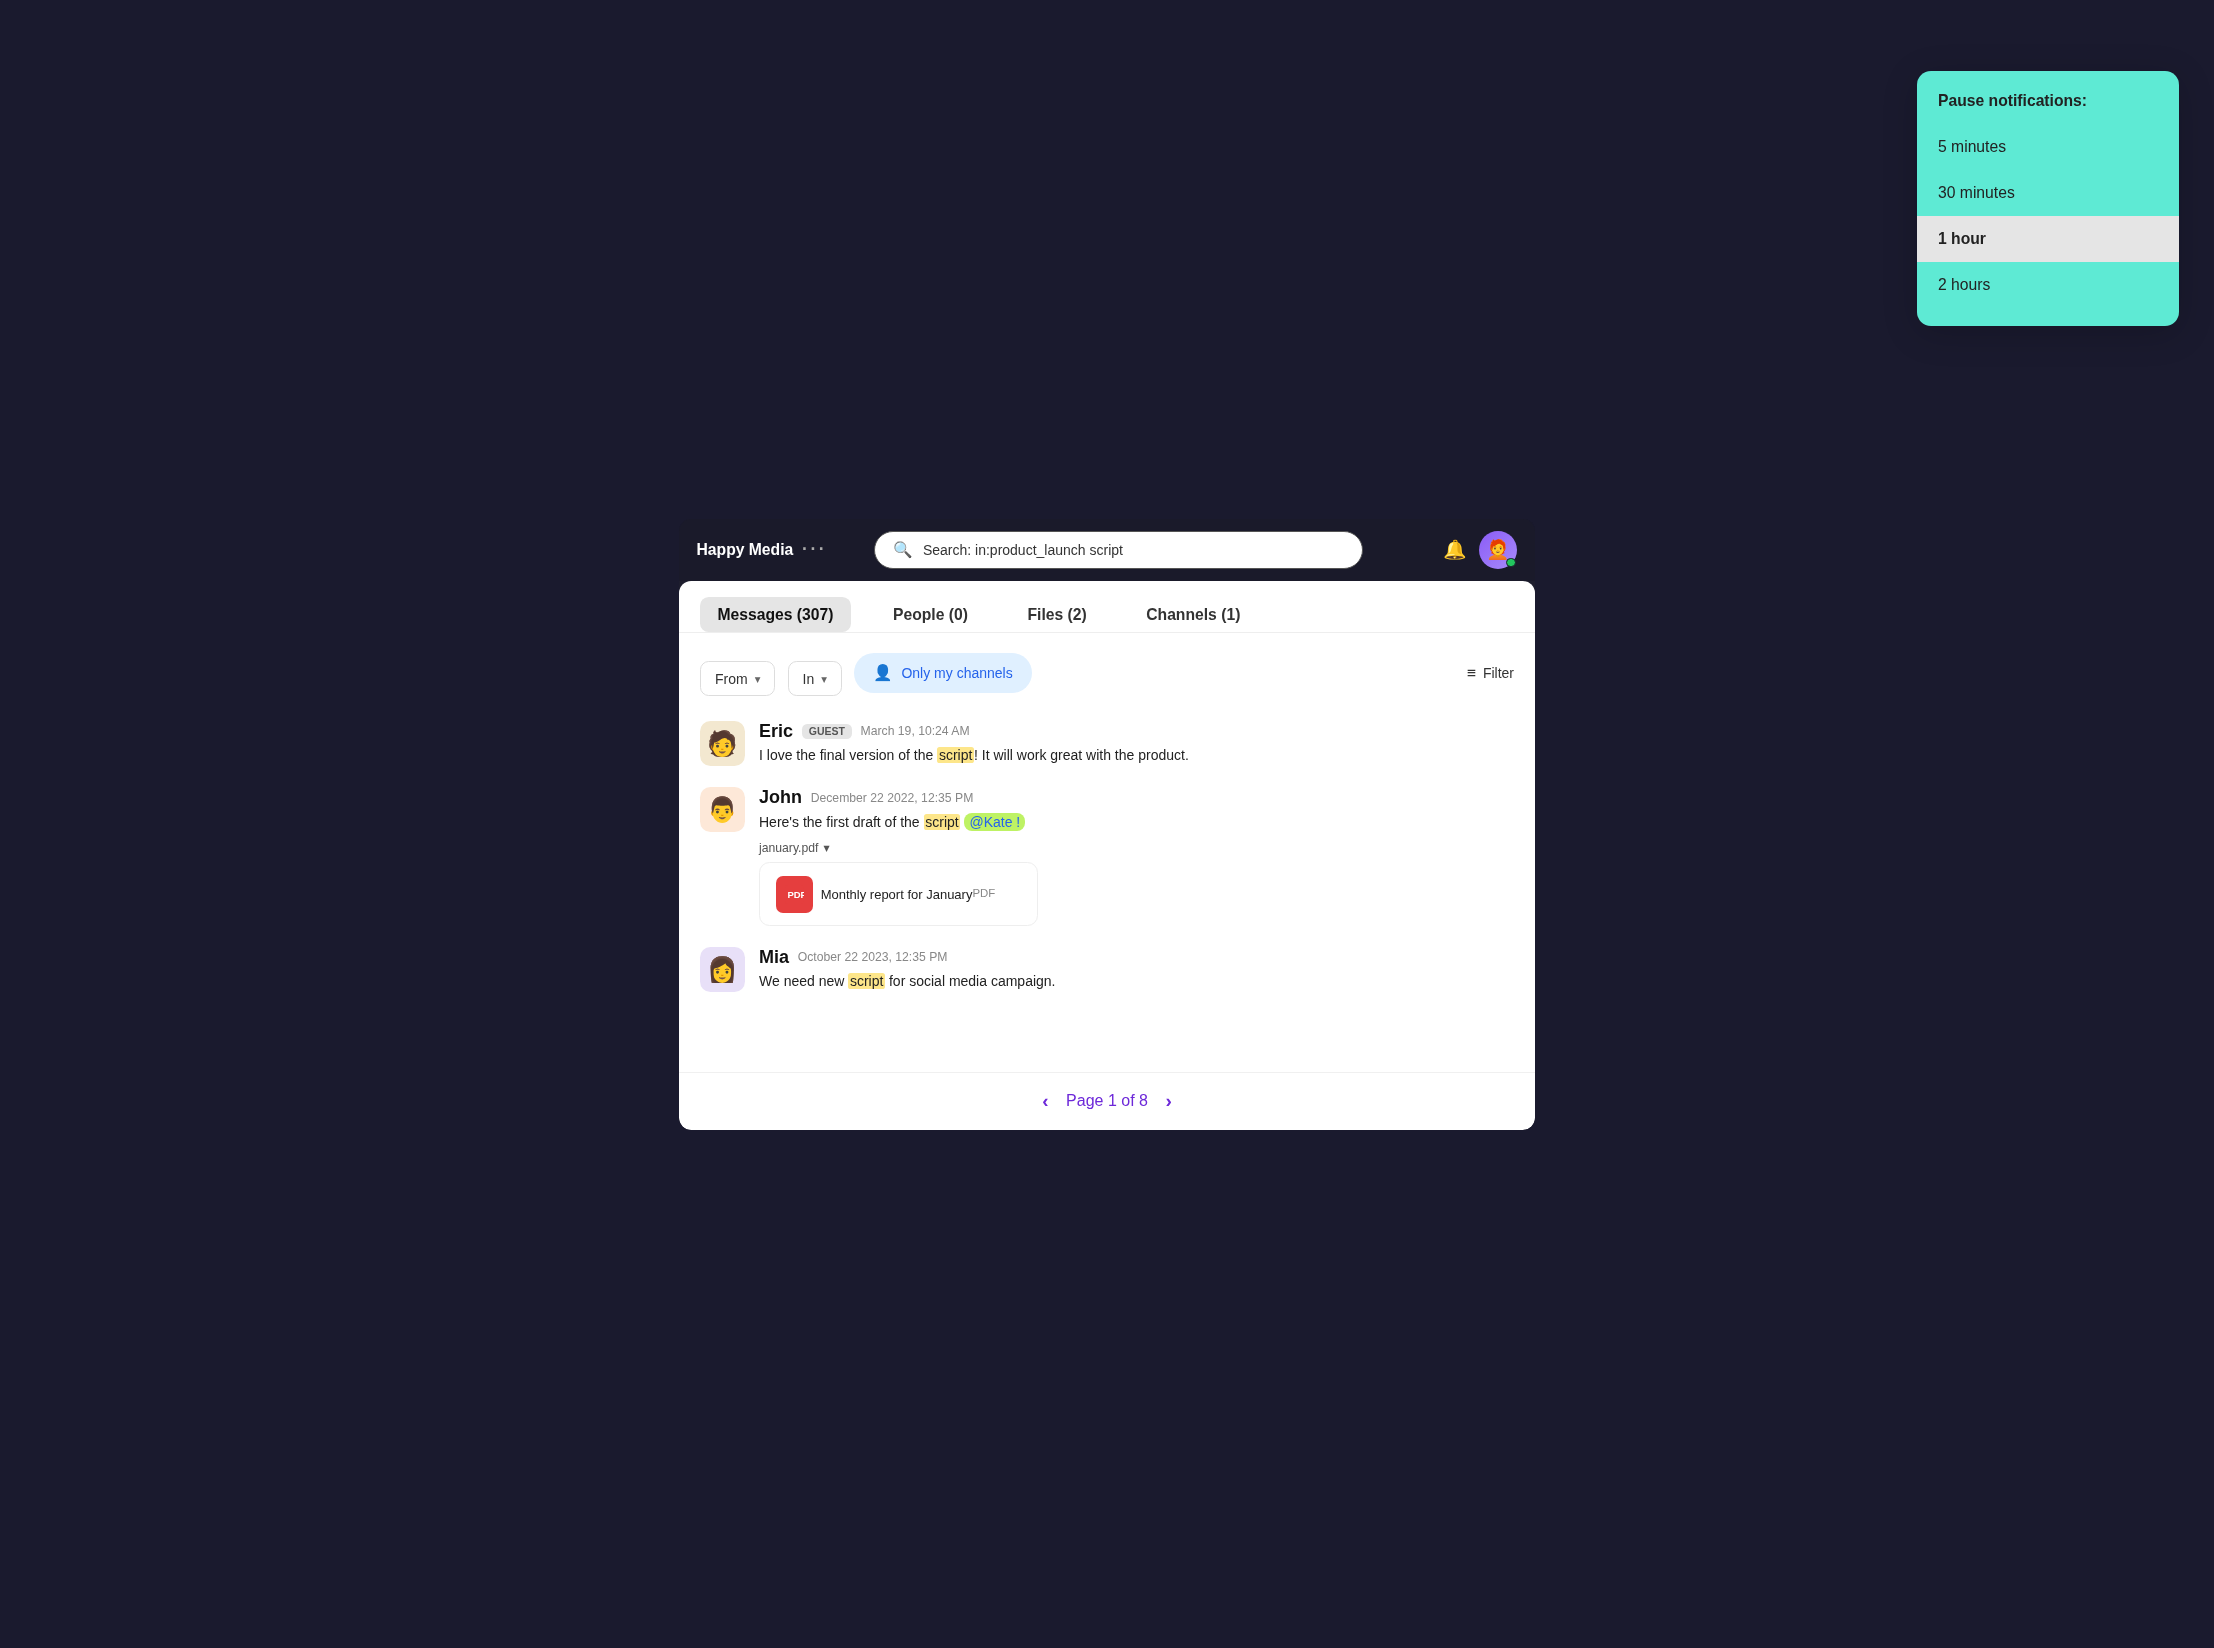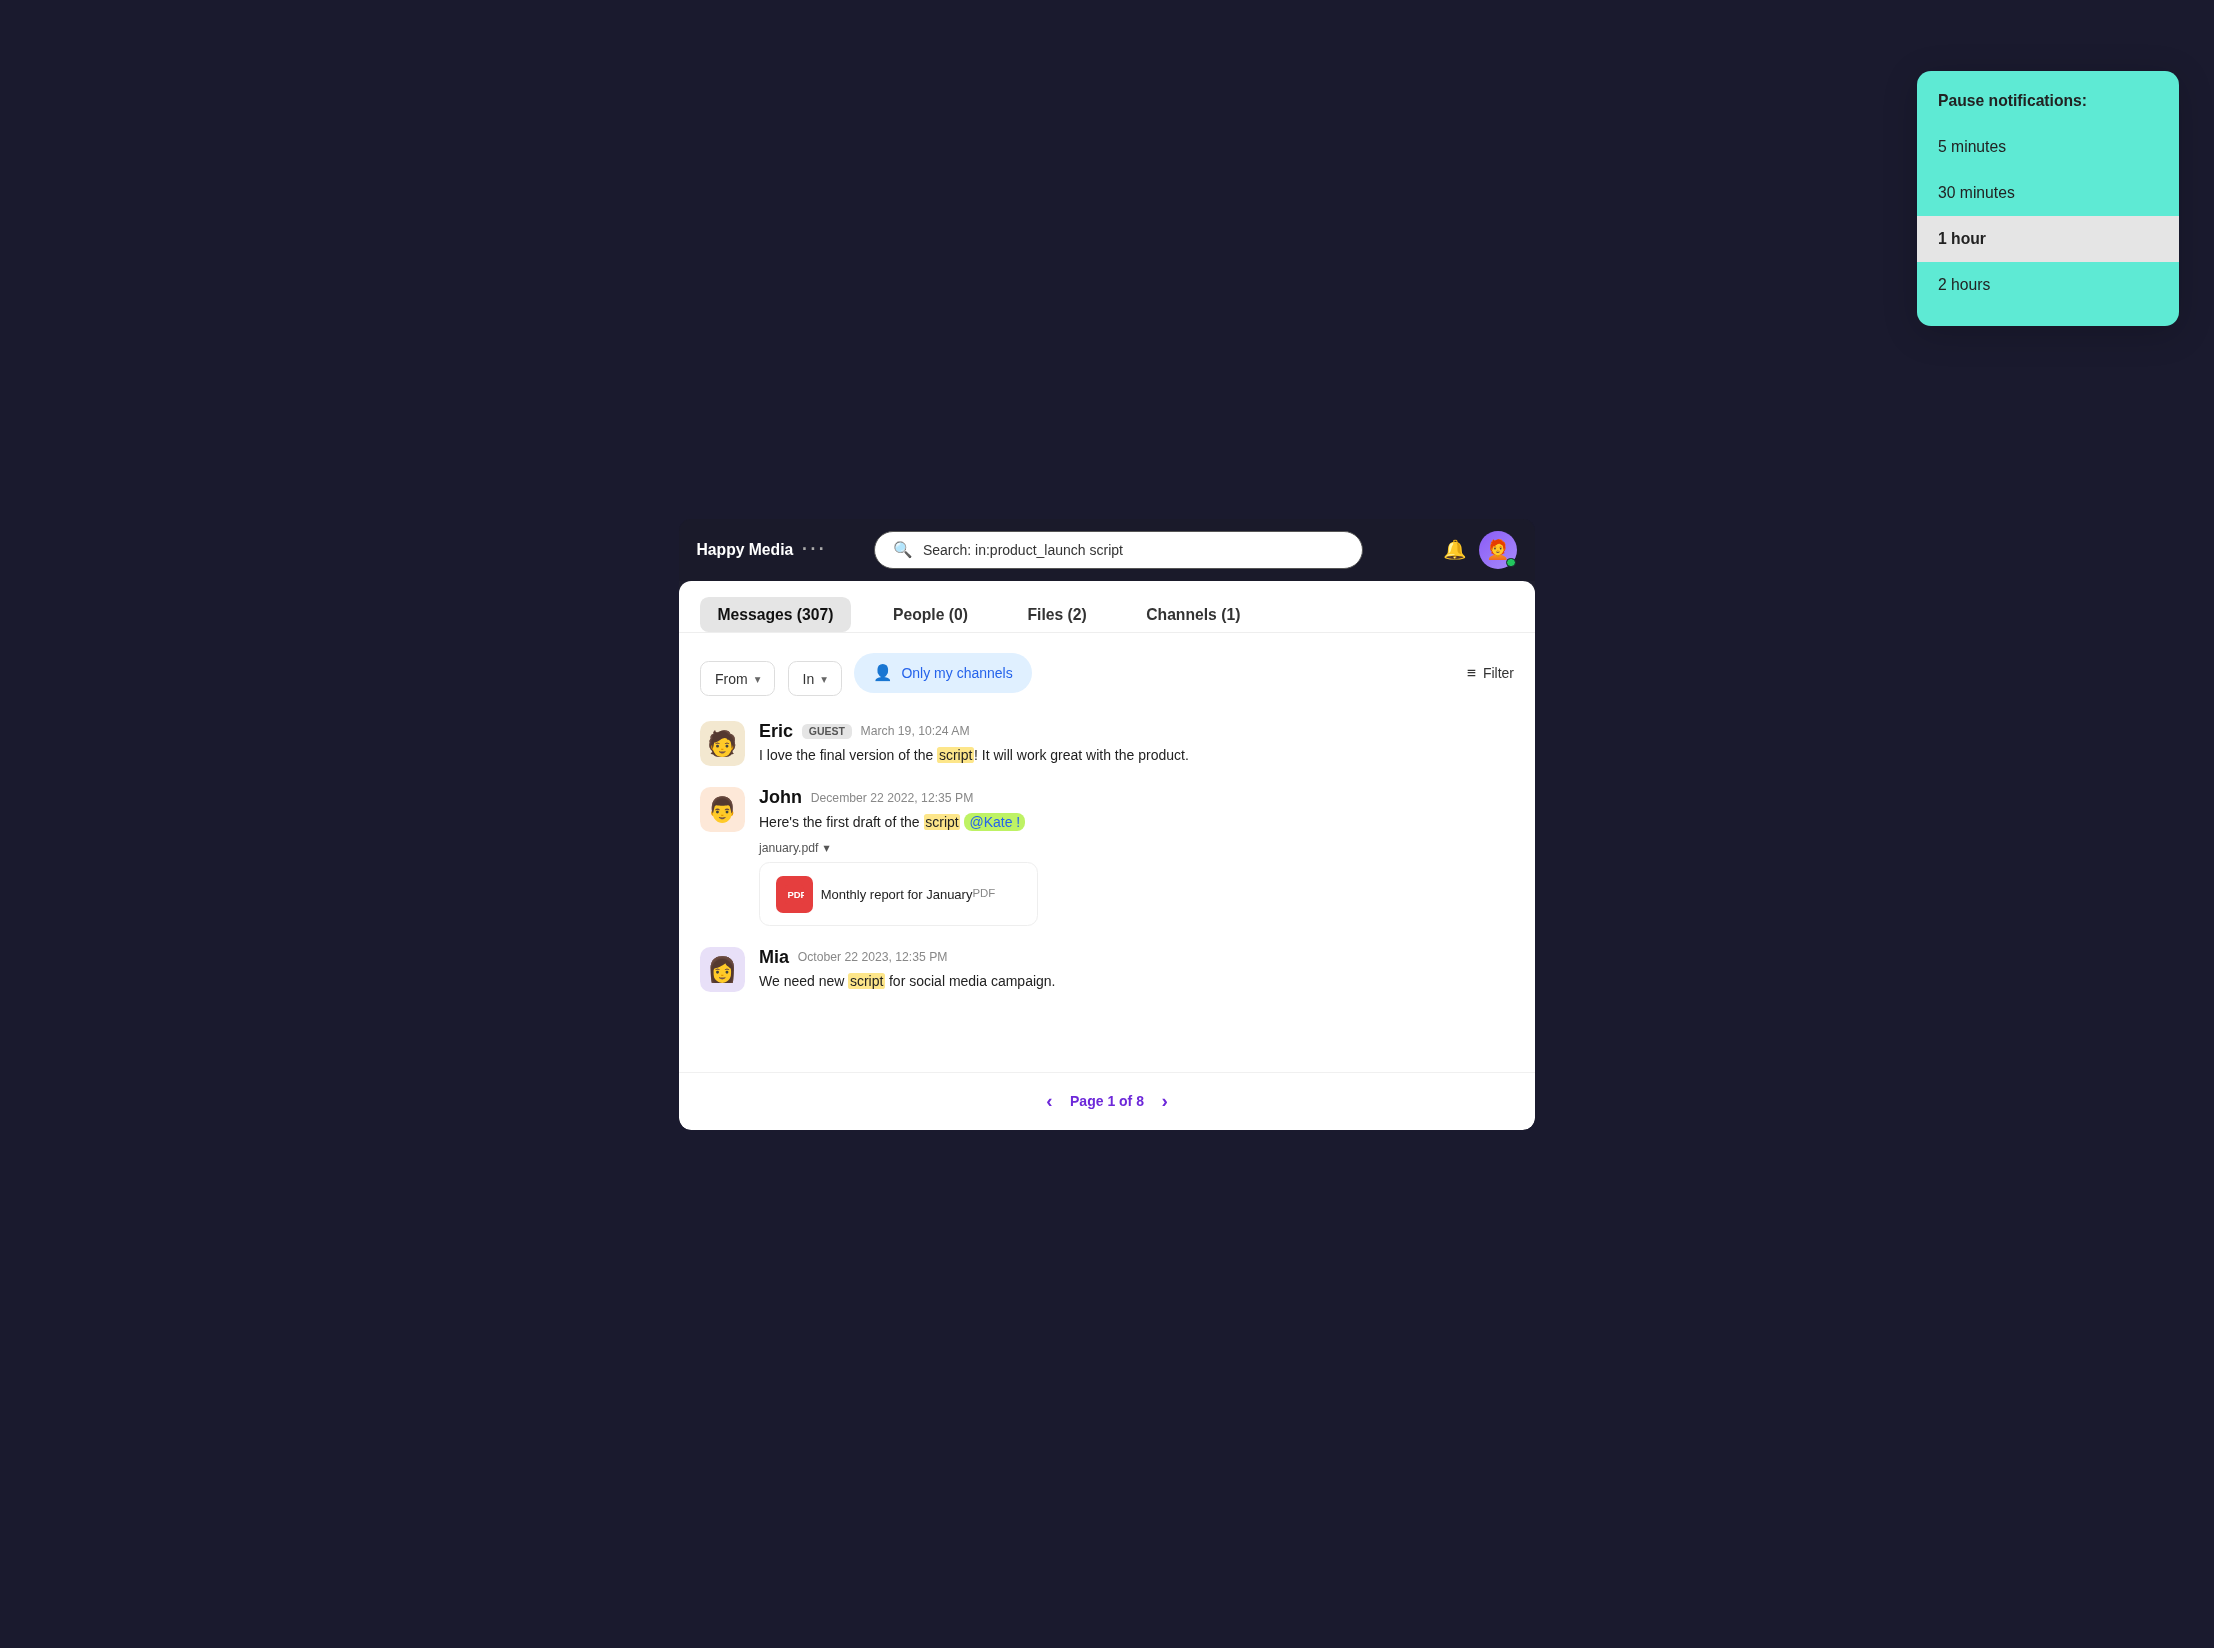--- a/index.html
+++ b/index.html
@@ -357,22 +357,22 @@
 
     .page-arrow {
       color: #6d28d9;
       font-size: 19px;
       cursor: pointer;
       font-weight: bold;
     }
 
     .page-info {
       color: #6d28d9;
-      font-size: 14px;
-      font-weight: 700;
+      font-size: 16px;
+      font-weight: 400;
     }
 
     
     .notification-dropdown {
       position: absolute;
       top: 63px;
       right: 17.5px;
       background: #5eead4;
       border-radius: 14px;
       box-shadow: 0 7px 35px rgba(0,0,0,0.18);

